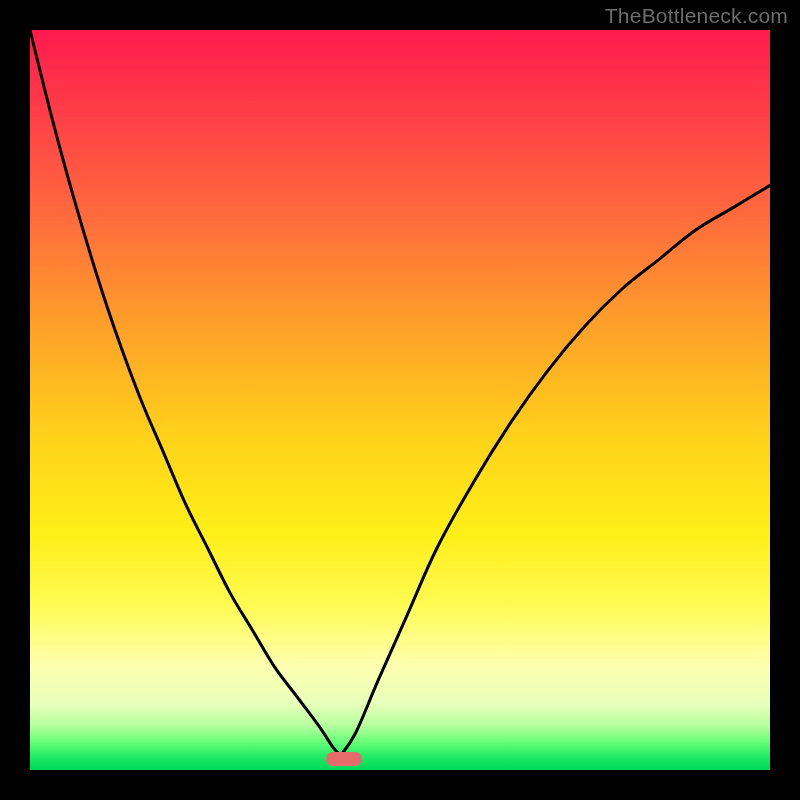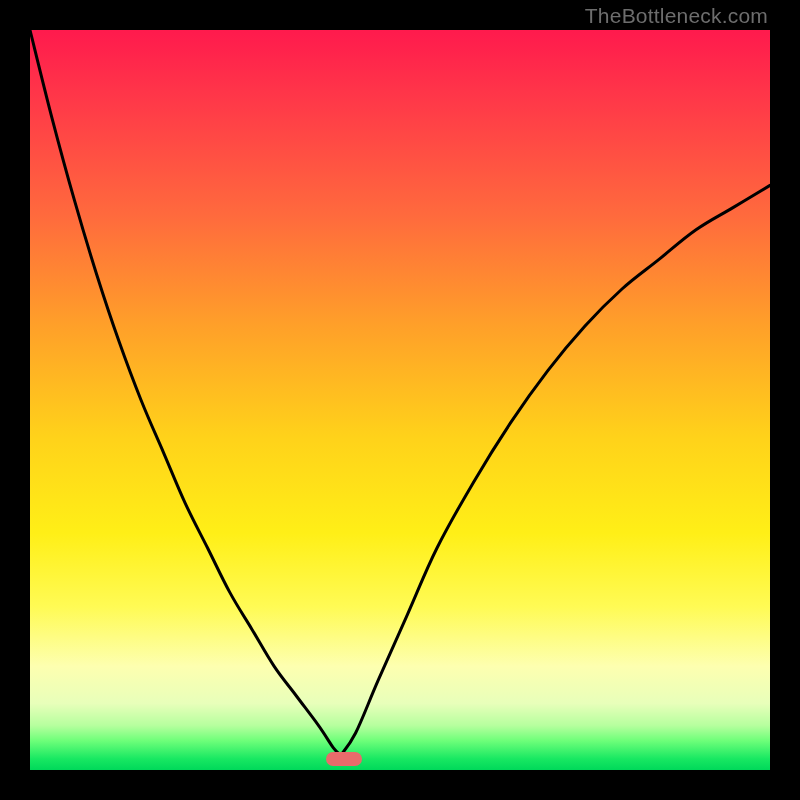--- a/index.html
+++ b/index.html
@@ -38,21 +38,21 @@
       #e8ffba 91%,
       #b6ff9e 94%,
       #6fff7a 96%,
       #18e862 98.5%,
       #00d85a 100%
     );
   }
   .watermark {
     position: absolute;
     top: 4px;
-    right: 32px;
+    right: 12px;
     color: #6d6d6d;
     font-size: 21px;
     font-weight: 400;
     letter-spacing: 0.2px;
     user-select: none;
   }
   svg.curve {
     position: absolute;
     left: 0;
     top: 0;

